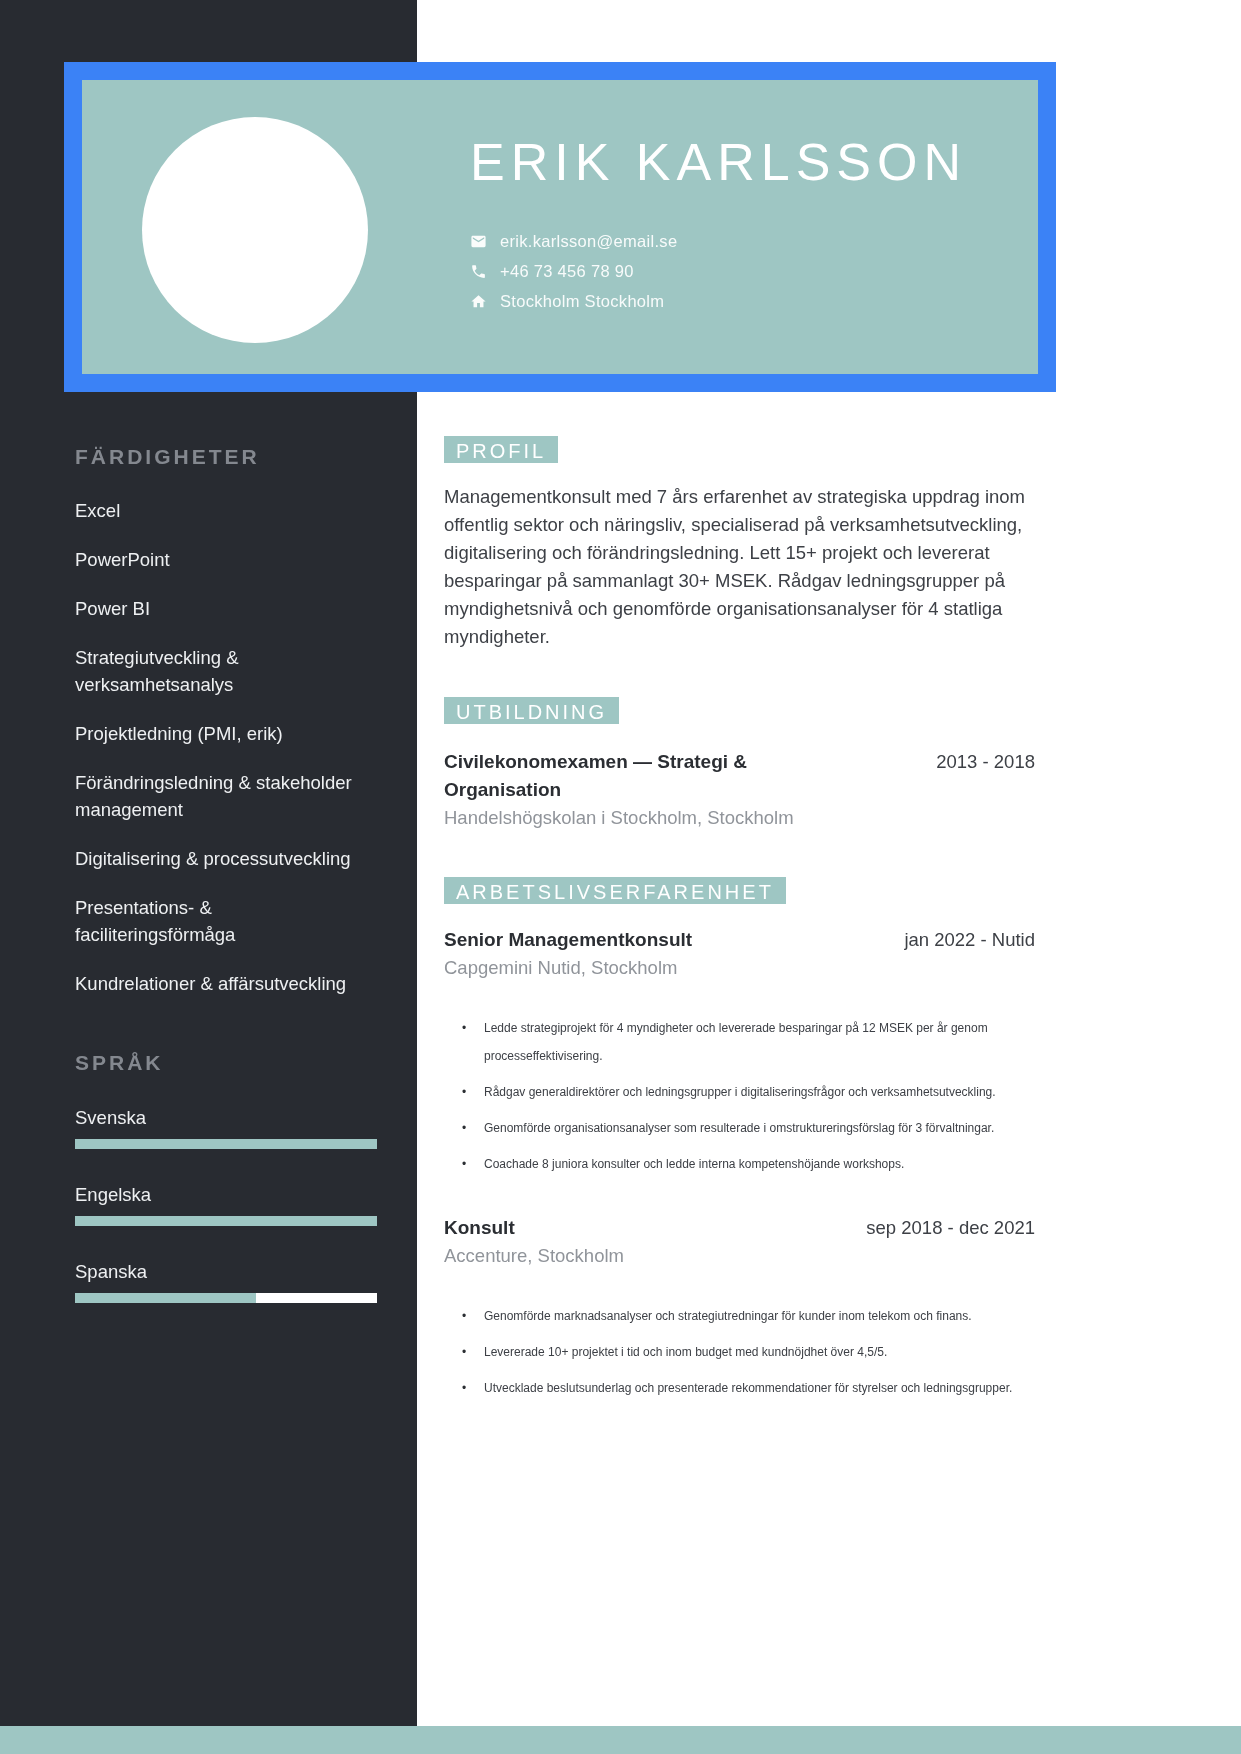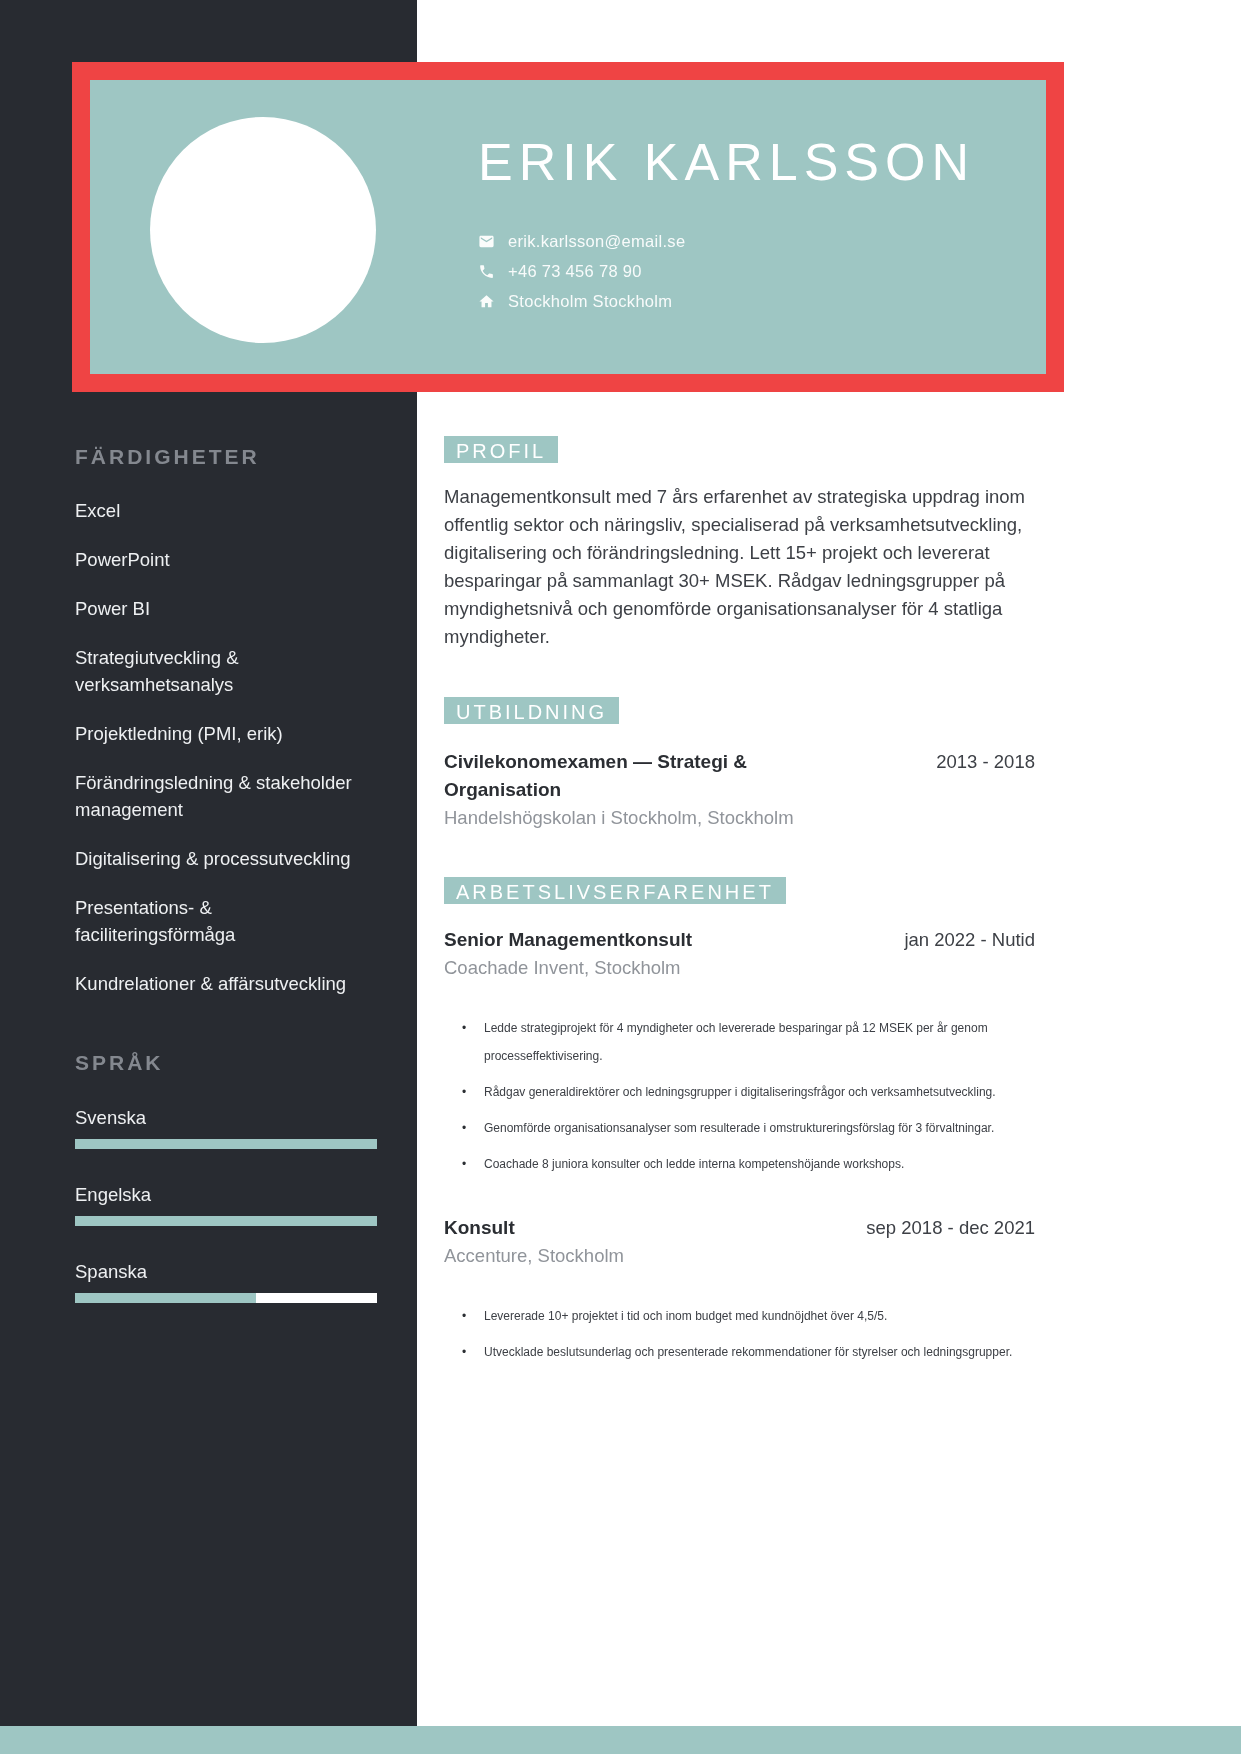--- a/index.html
+++ b/index.html
@@ -13,21 +13,21 @@
   }
   *{margin:0;padding:0;box-sizing:border-box;}
   html,body{background:#ffffff;}
   body{font-family:"Liberation Sans","DejaVu Sans",sans-serif;}
   #page{position:relative;width:1241px;height:1754px;background:#ffffff;overflow:hidden;}
 
   
   #sidebar{position:absolute;left:0;top:0;width:417px;height:1754px;background:var(--dark);}
 
   
-  #header-frame{position:absolute;left:72px;top:62px;width:992px;height:330px;background:#ef4444;}
+  #header-frame{position:absolute;left:64px;top:62px;width:992px;height:330px;background:#3b82f6;}
   #header-band{position:absolute;left:18px;top:18px;right:18px;bottom:18px;background:var(--accent);}
   #photo{position:absolute;left:60px;top:37px;width:226px;height:226px;border-radius:50%;background:#ffffff;}
   #identity{position:absolute;left:388px;top:52px;right:20px;}
   #person-name{font-size:52px;font-weight:500;letter-spacing:6px;color:#ffffff;white-space:nowrap;}
   #contact{margin-top:40px;}
   .contact-row{display:flex;align-items:center;gap:13px;margin-bottom:11px;color:rgba(255,255,255,0.93);font-size:16.5px;letter-spacing:0.3px;}
   .cicon{width:17px;height:17px;flex:0 0 auto;opacity:0.95;}
   .cicon svg{width:17px;height:17px;display:block;fill:#ffffff;}
 
   
@@ -158,39 +158,40 @@
       <div class="entry-dates">2013 - 2018</div>
     </div>
 
     <div>
       <span class="chip" id="arbets-chip">ARBETSLIVSERFARENHET</span>
     </div>
 
     <div class="entry-head job-head">
       <div class="entry-left">
         <div class="entry-title">Senior Managementkonsult</div>
-        <div class="entry-sub">Coachade Invent, Stockholm</div>
+        <div class="entry-sub">Capgemini Nutid, Stockholm</div>
       </div>
       <div class="entry-dates">jan 2022 - Nutid</div>
     </div>
     <div class="bullets">
       <div class="bullet">Ledde strategiprojekt för 4 myndigheter och levererade besparingar på 12 MSEK per år genom processeffektivisering.</div>
       <div class="bullet">Rådgav generaldirektörer och ledningsgrupper i digitaliseringsfrågor och verksamhetsutveckling.</div>
       <div class="bullet">Genomförde organisationsanalyser som resulterade i omstruktureringsförslag för 3 förvaltningar.</div>
       <div class="bullet">Coachade 8 juniora konsulter och ledde interna kompetenshöjande workshops.</div>
     </div>
 
     <div class="entry-head job2">
       <div class="entry-left">
         <div class="entry-title">Konsult</div>
         <div class="entry-sub">Accenture, Stockholm</div>
       </div>
       <div class="entry-dates">sep 2018 - dec 2021</div>
     </div>
     <div class="bullets">
+      <div class="bullet">Genomförde marknadsanalyser och strategiutredningar för kunder inom telekom och finans.</div>
       <div class="bullet">Levererade 10+ projektet i tid och inom budget med kundnöjdhet över 4,5/5.</div>
       <div class="bullet">Utvecklade beslutsunderlag och presenterade rekommendationer för styrelser och ledningsgrupper.</div>
     </div>
 
   </div>
 
   <div id="footer-strip"></div>
 
 </div>
 

